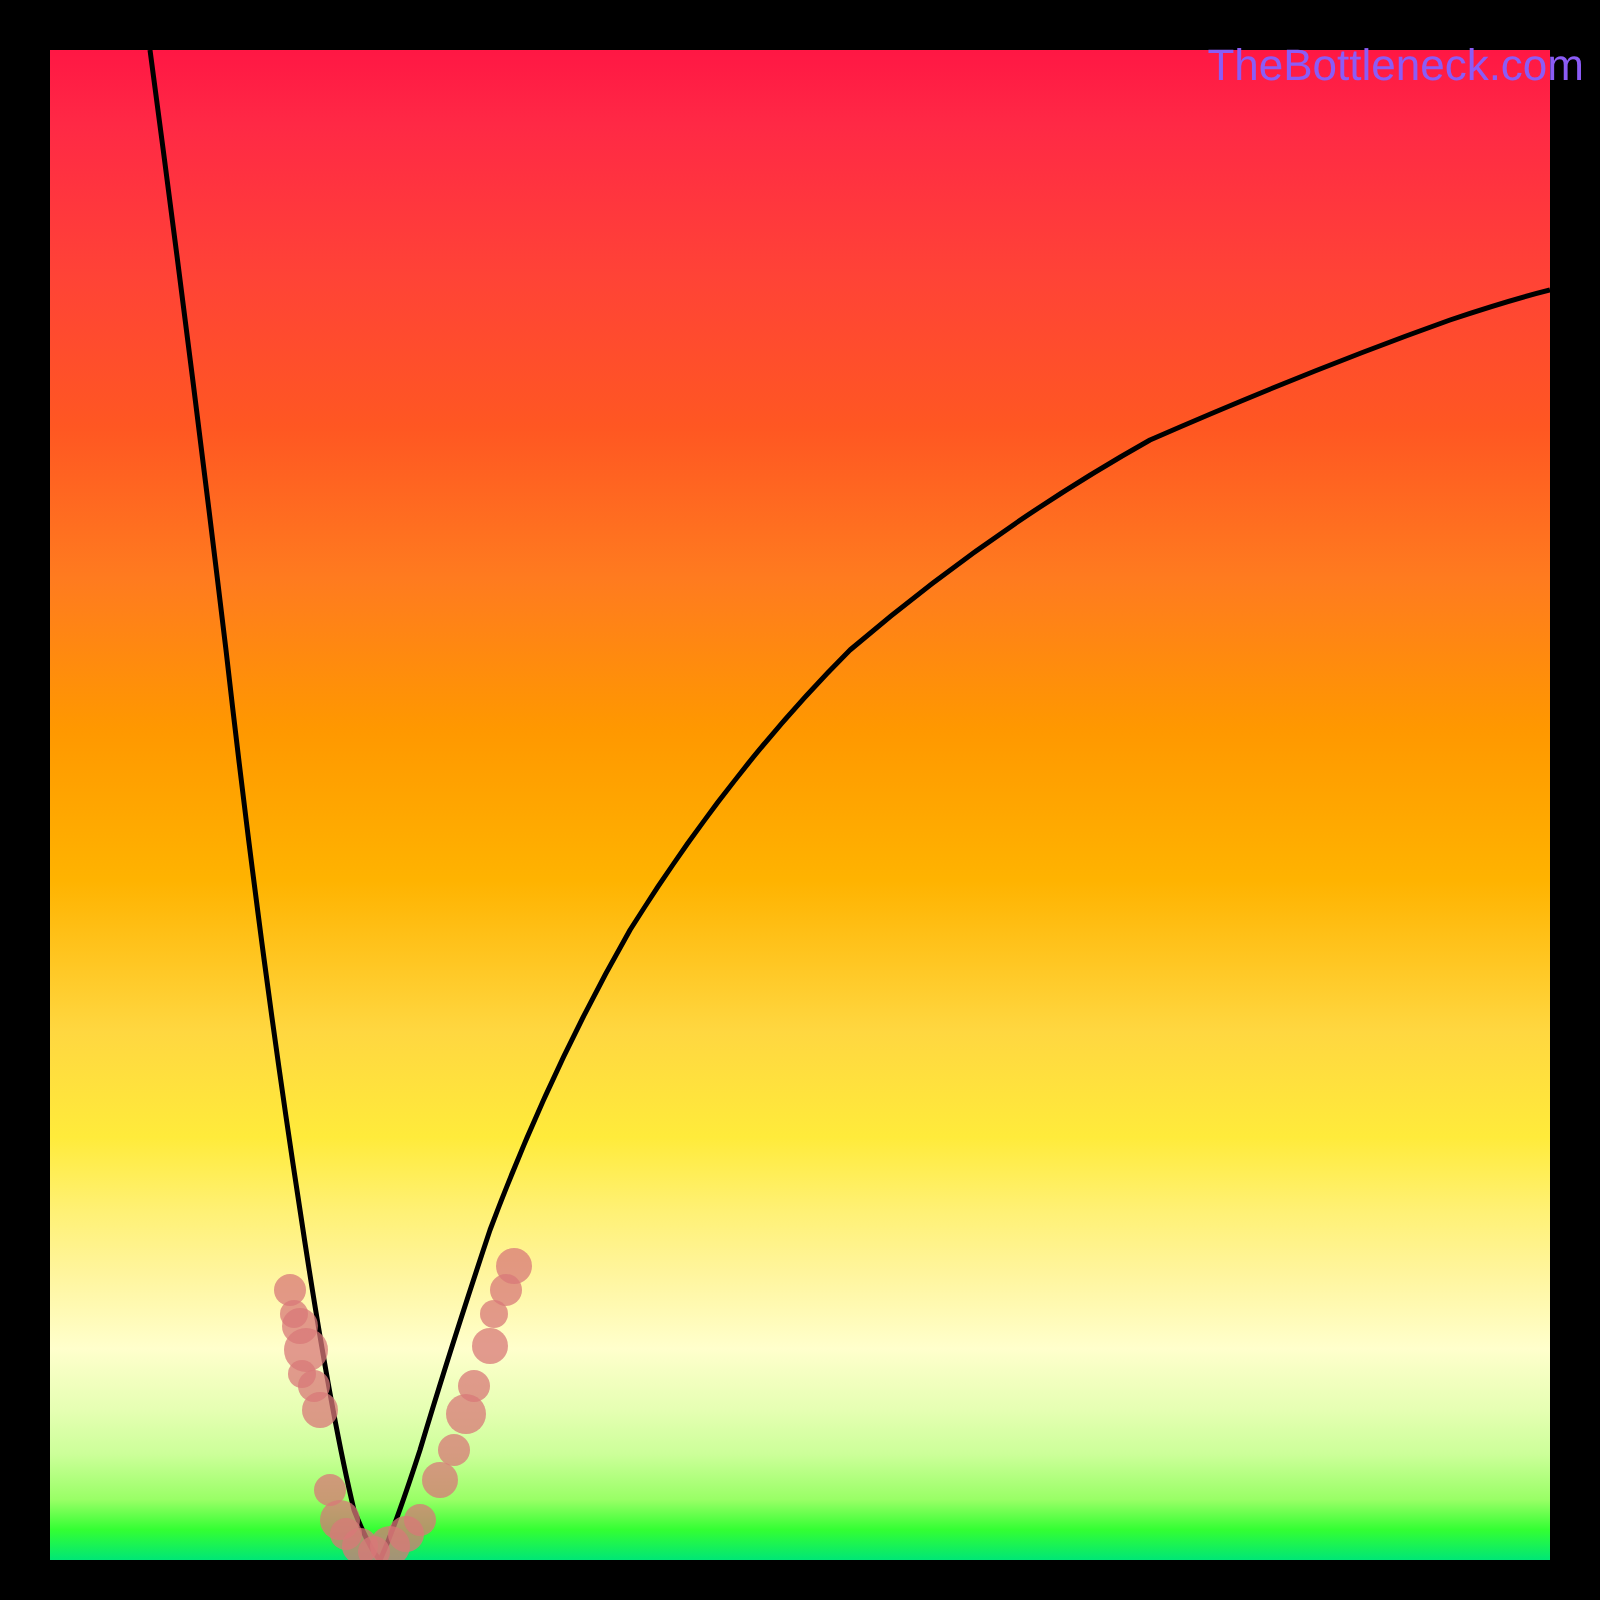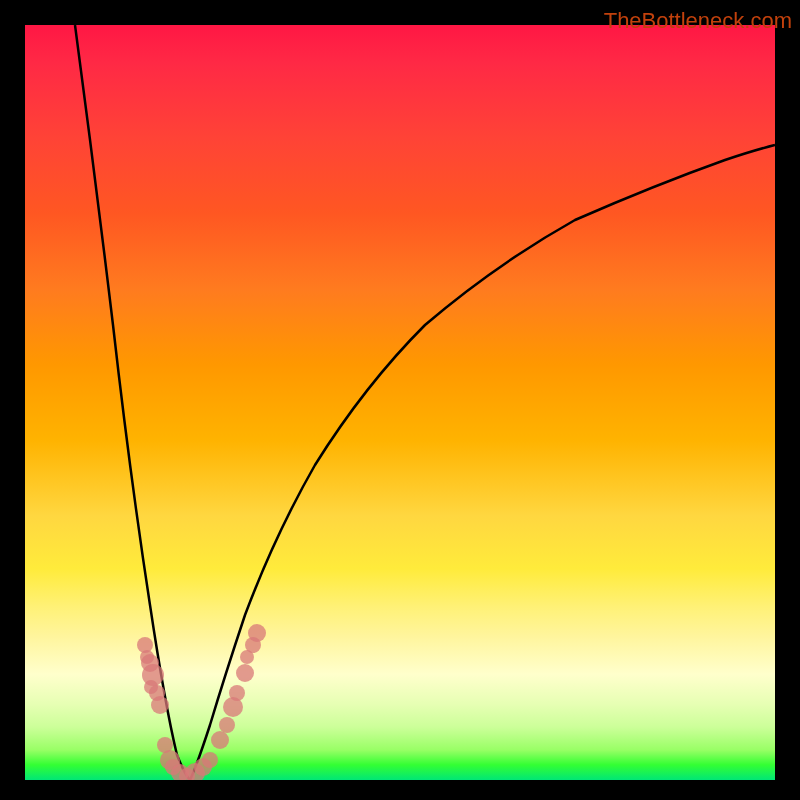--- a/index.html
+++ b/index.html
@@ -43,23 +43,23 @@
         #ffffcc 86%,
         #e6ffb3 90%,
         #ccff99 93%,
         #99ff66 96%,
         #33ff33 98%,
         #00e676 100%
       );
     }
     .watermark {
       position: absolute;
-      top: 8px;
+      top: 20px;
       right: 8px;
-      color: #c2410c;
+      color: #8b5cf6;
       font-size: 22px;
       font-weight: 500;
       z-index: 10;
     }
     .curve-svg {
       position: absolute;
       top: 0;
       left: 0;
       width: 100%;
       height: 100%;

